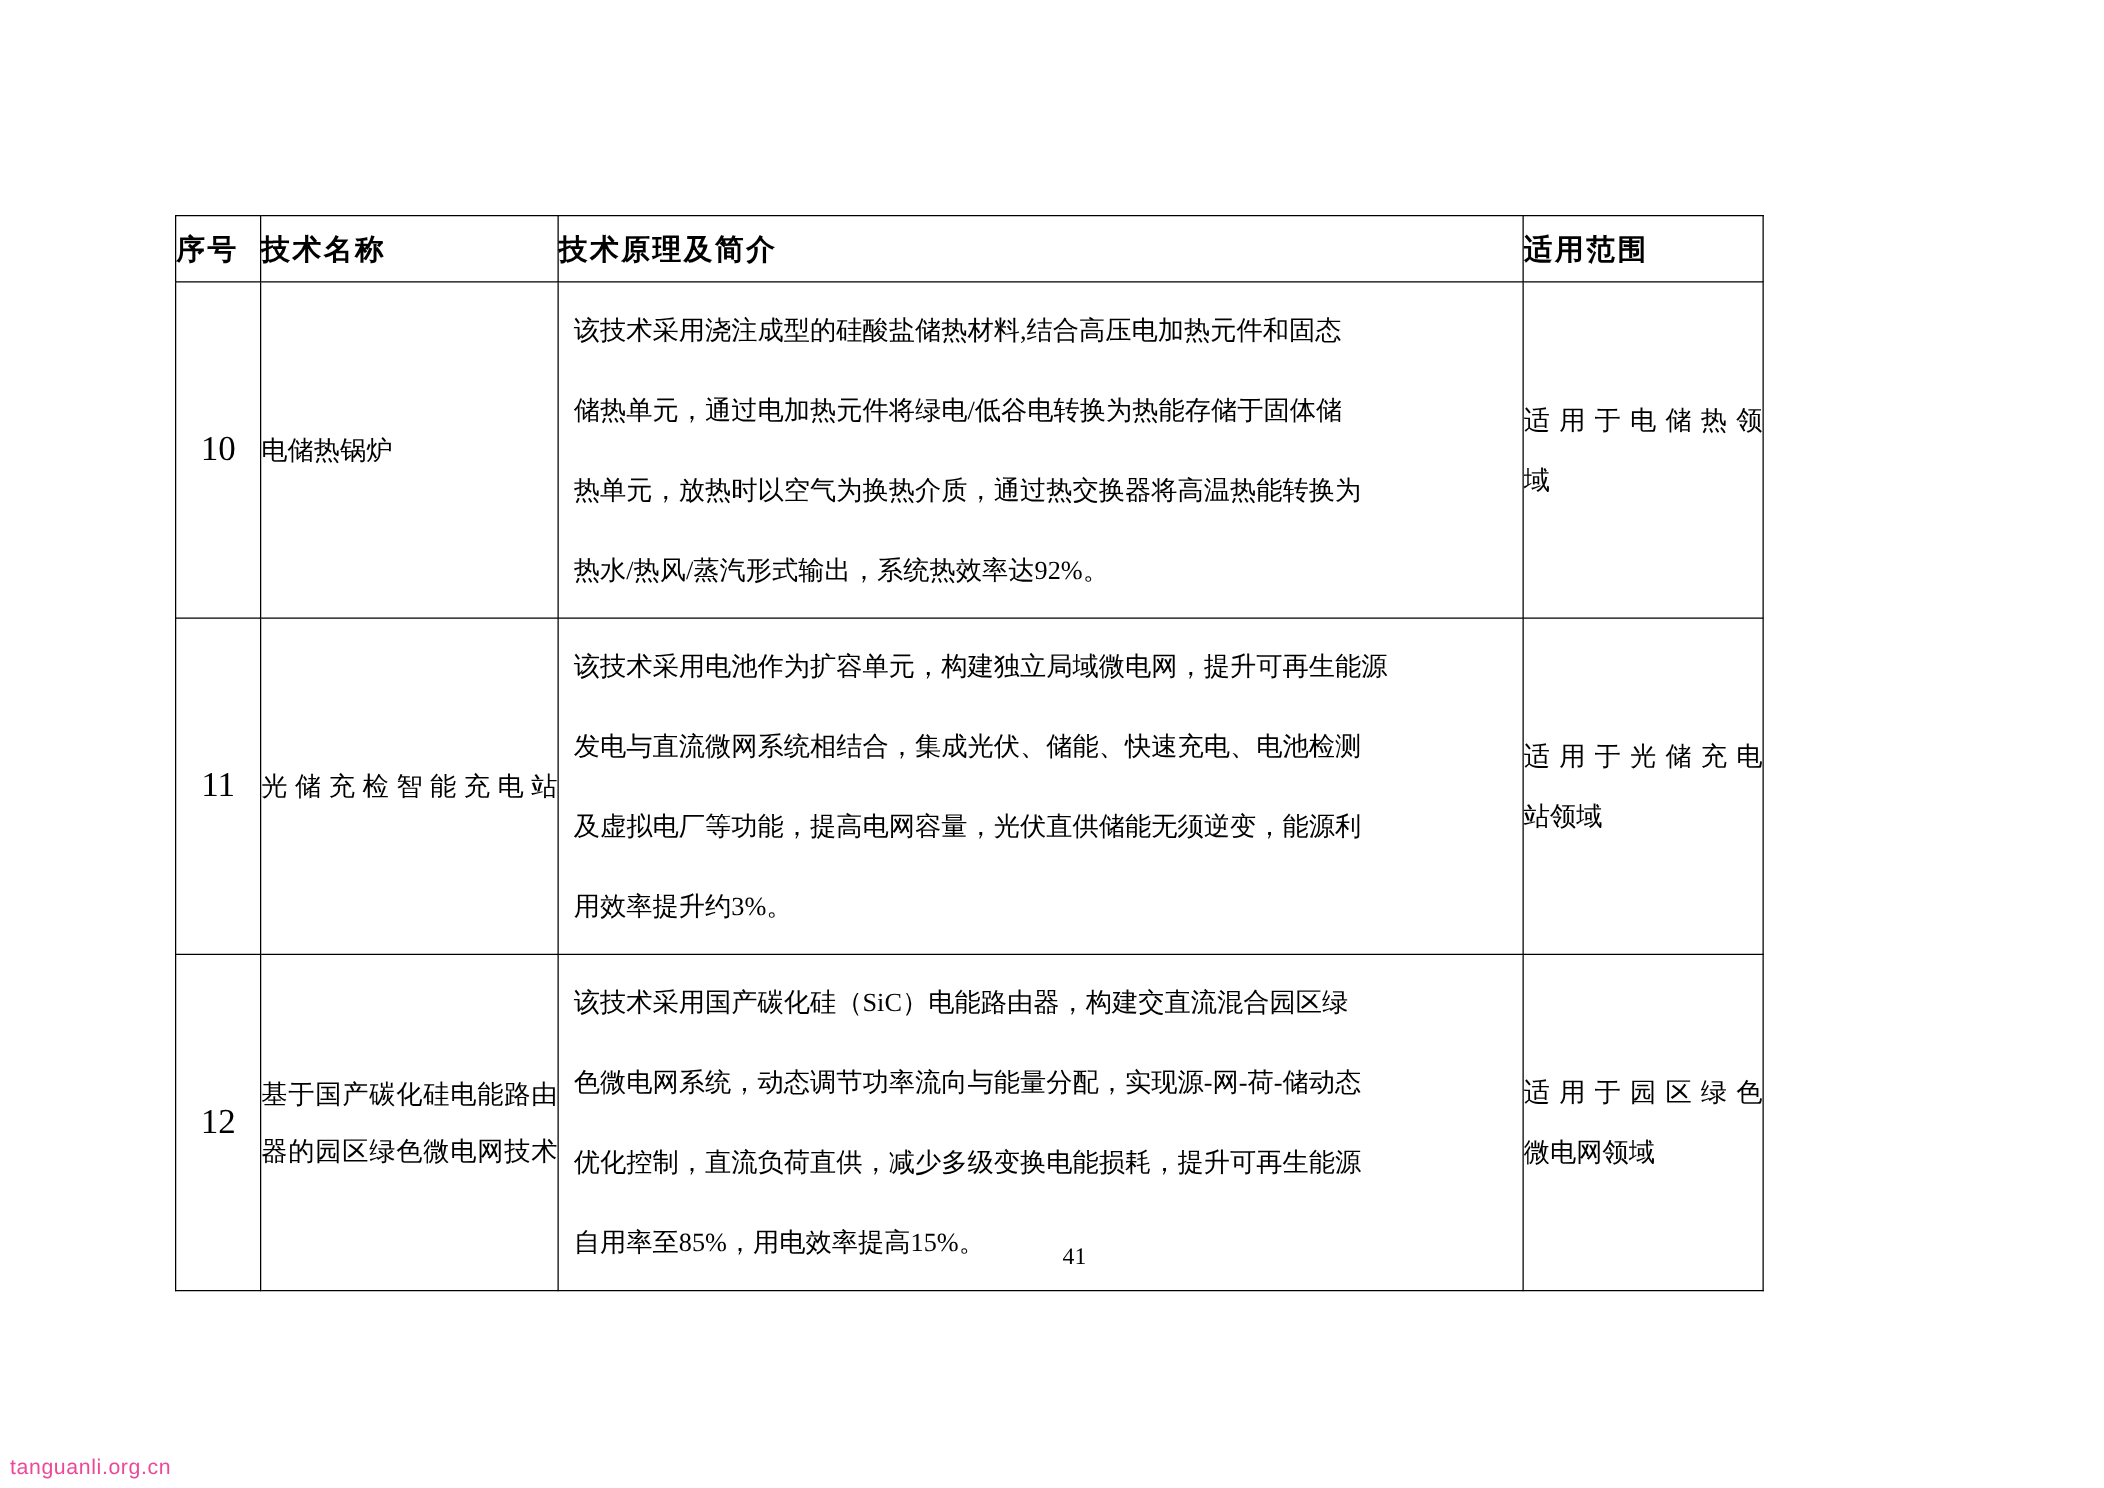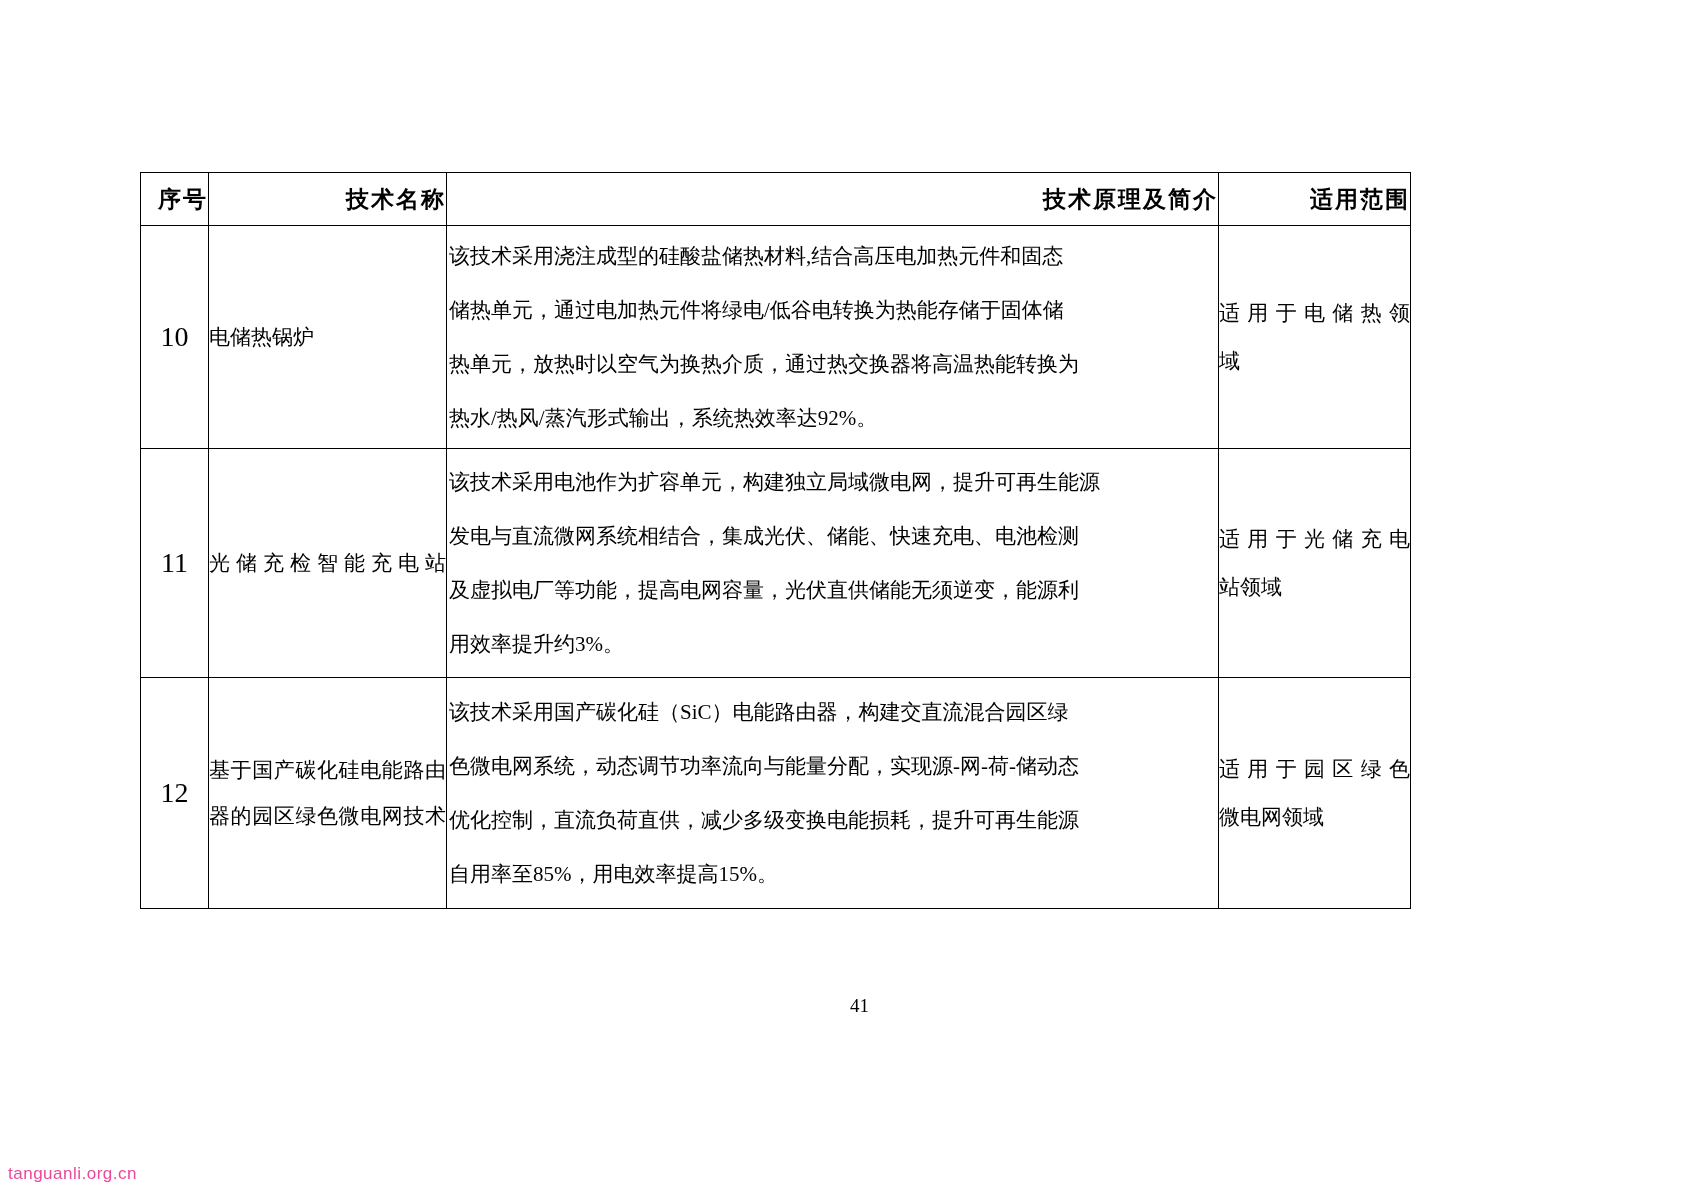--- a/index.html
+++ b/index.html
@@ -33,21 +33,21 @@
     border: 1px solid #000000;
     vertical-align: middle;
     padding: 0;
   }
   .col-no   { width: 68px; }
   .col-name { width: 238px; }
   .col-desc { width: 772px; }
   .col-scope{ width: 192px; }
 
   thead td {
-    text-align: right;
+    text-align: left;
     font-size: 23px;
     font-weight: bold;
     height: 52px;
     letter-spacing: 2px;
   }
   .cell-no {
     text-align: center;
     font-size: 28px;
   }
   .cell-name {
@@ -63,21 +63,21 @@
     text-align-last: left;
   }
   .cell-desc {
     font-size: 21px;
     line-height: 52px;
     padding: 10px 2px 10px 4px;
     text-align: justify;
     text-align-last: left;
   }
   .cell-desc p {
-    margin: 2px;
+    margin: 12px;
     white-space: nowrap;
   }
   .cell-scope {
     font-size: 21px;
     line-height: 48px;
     padding: 8px 2px 8px 2px;
     vertical-align: middle;
     text-align: justify;
     text-align-last: left;
   }

